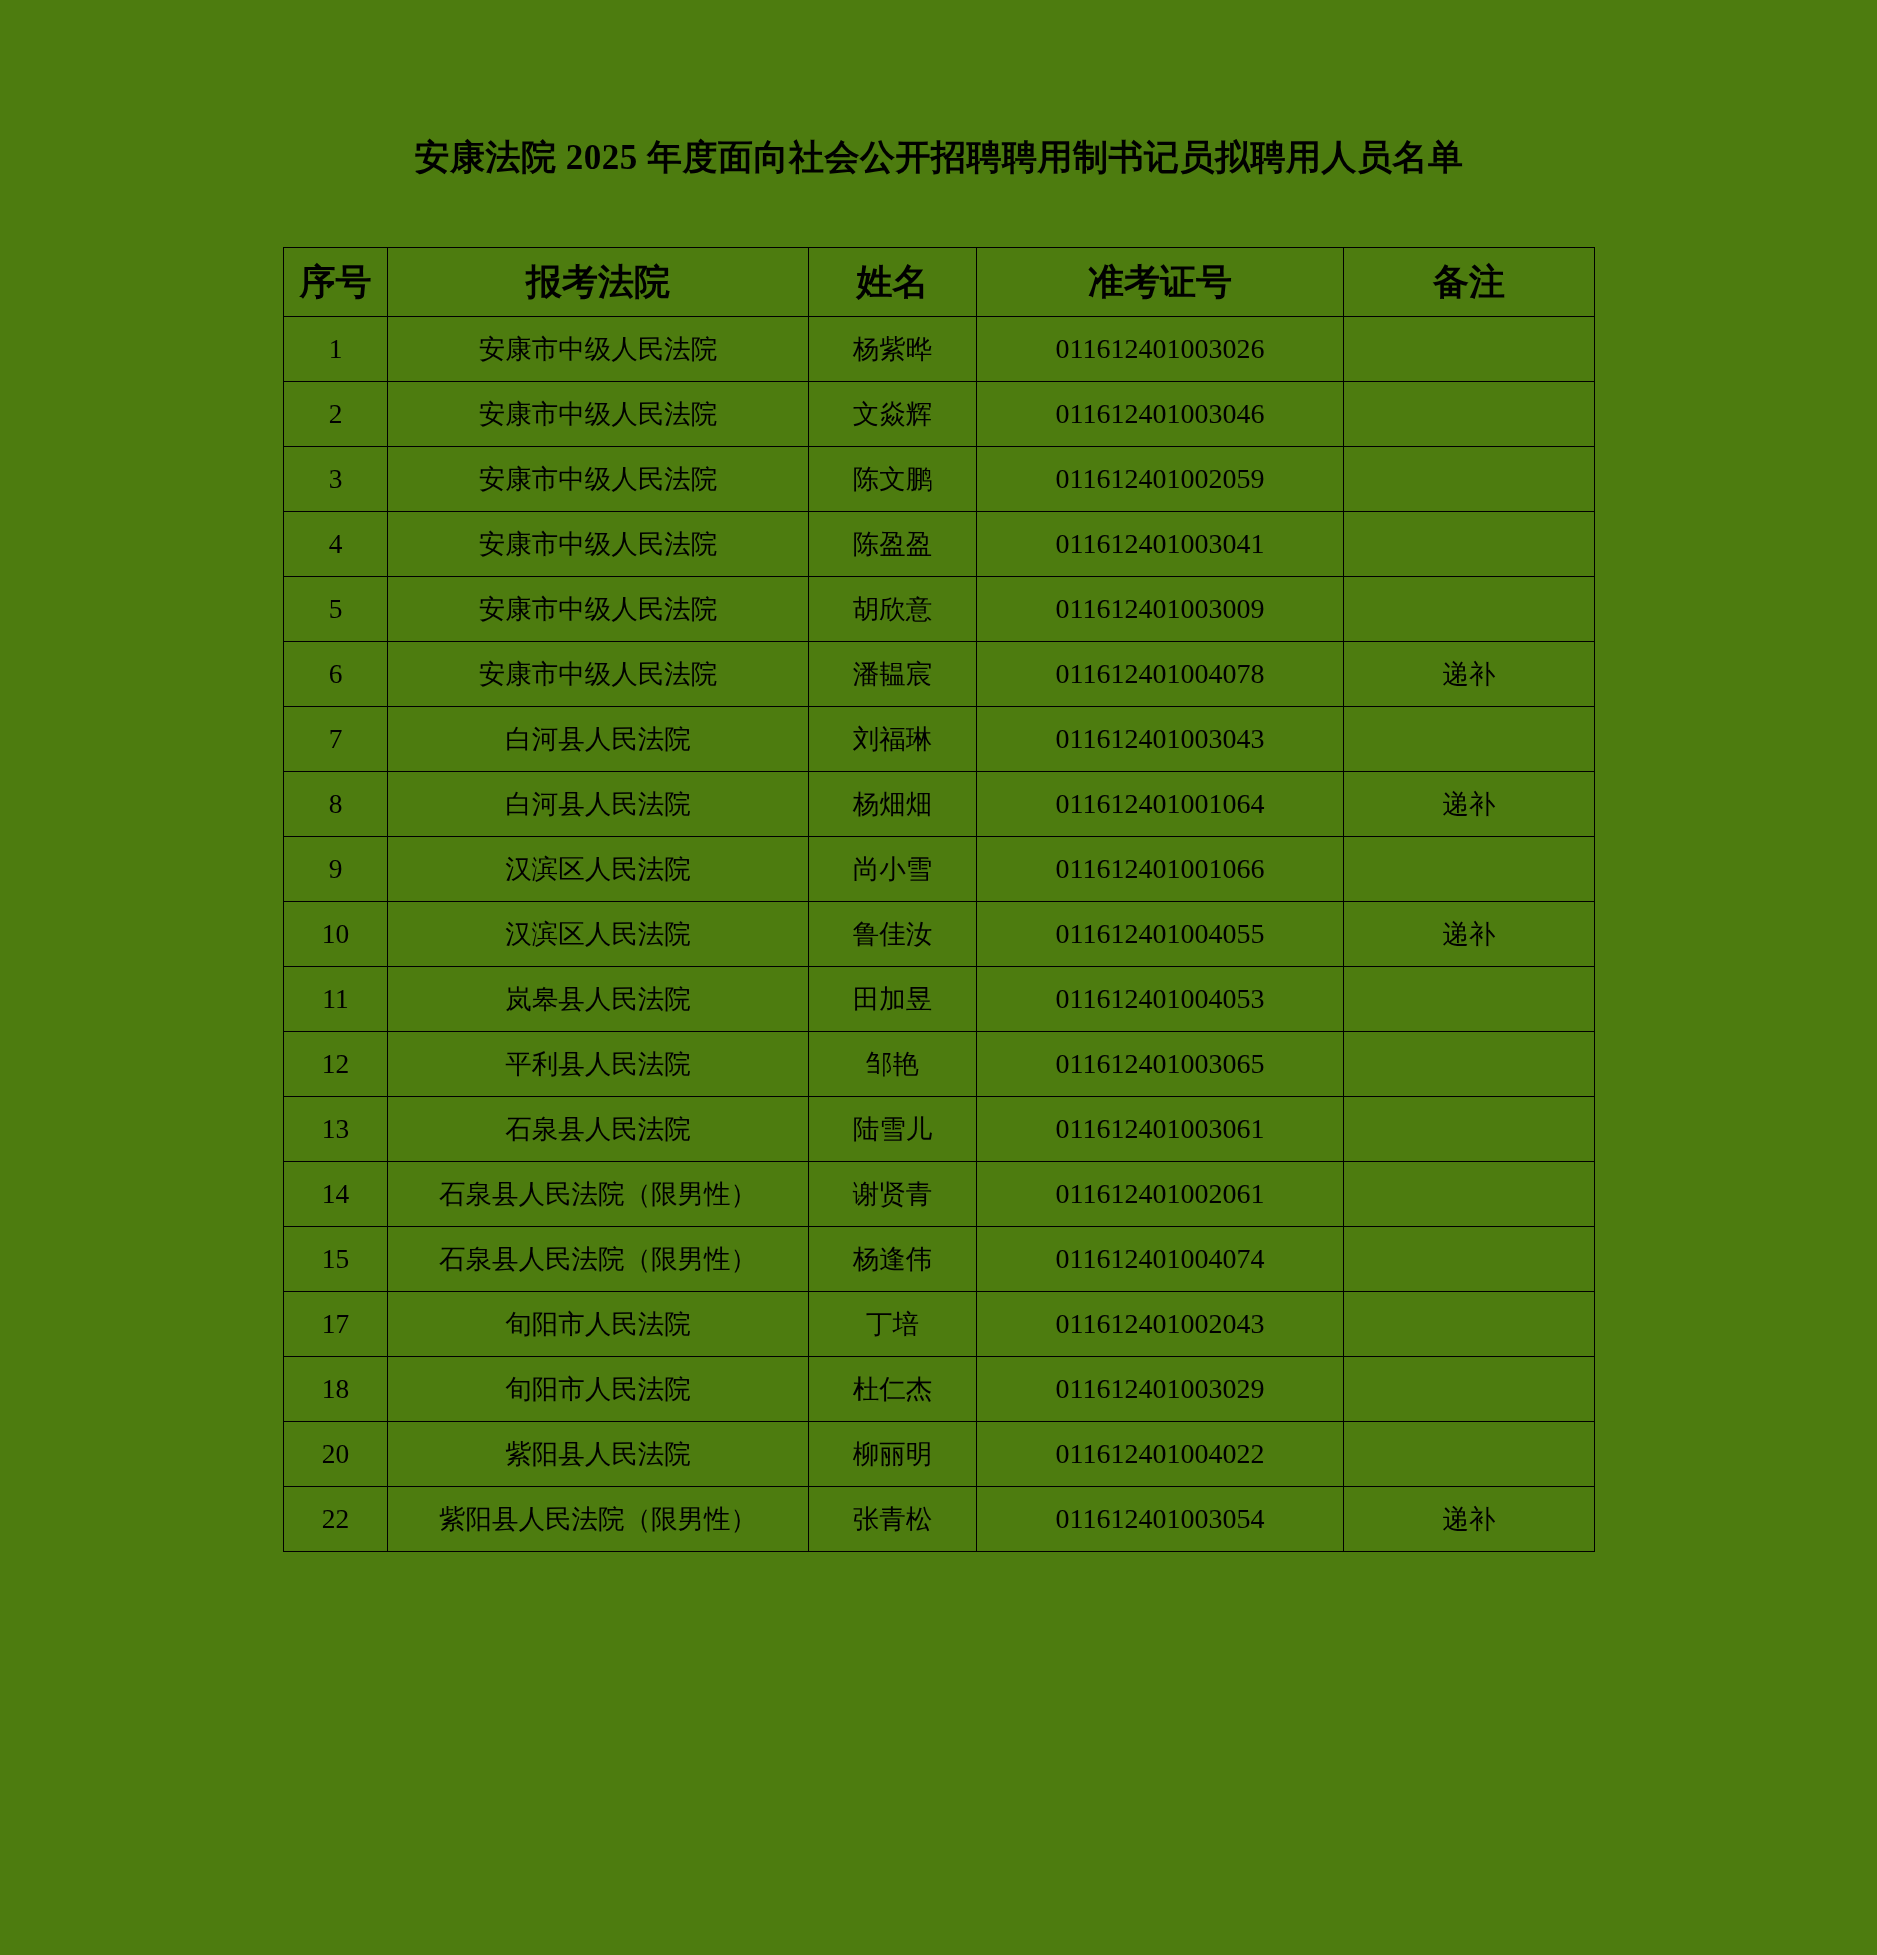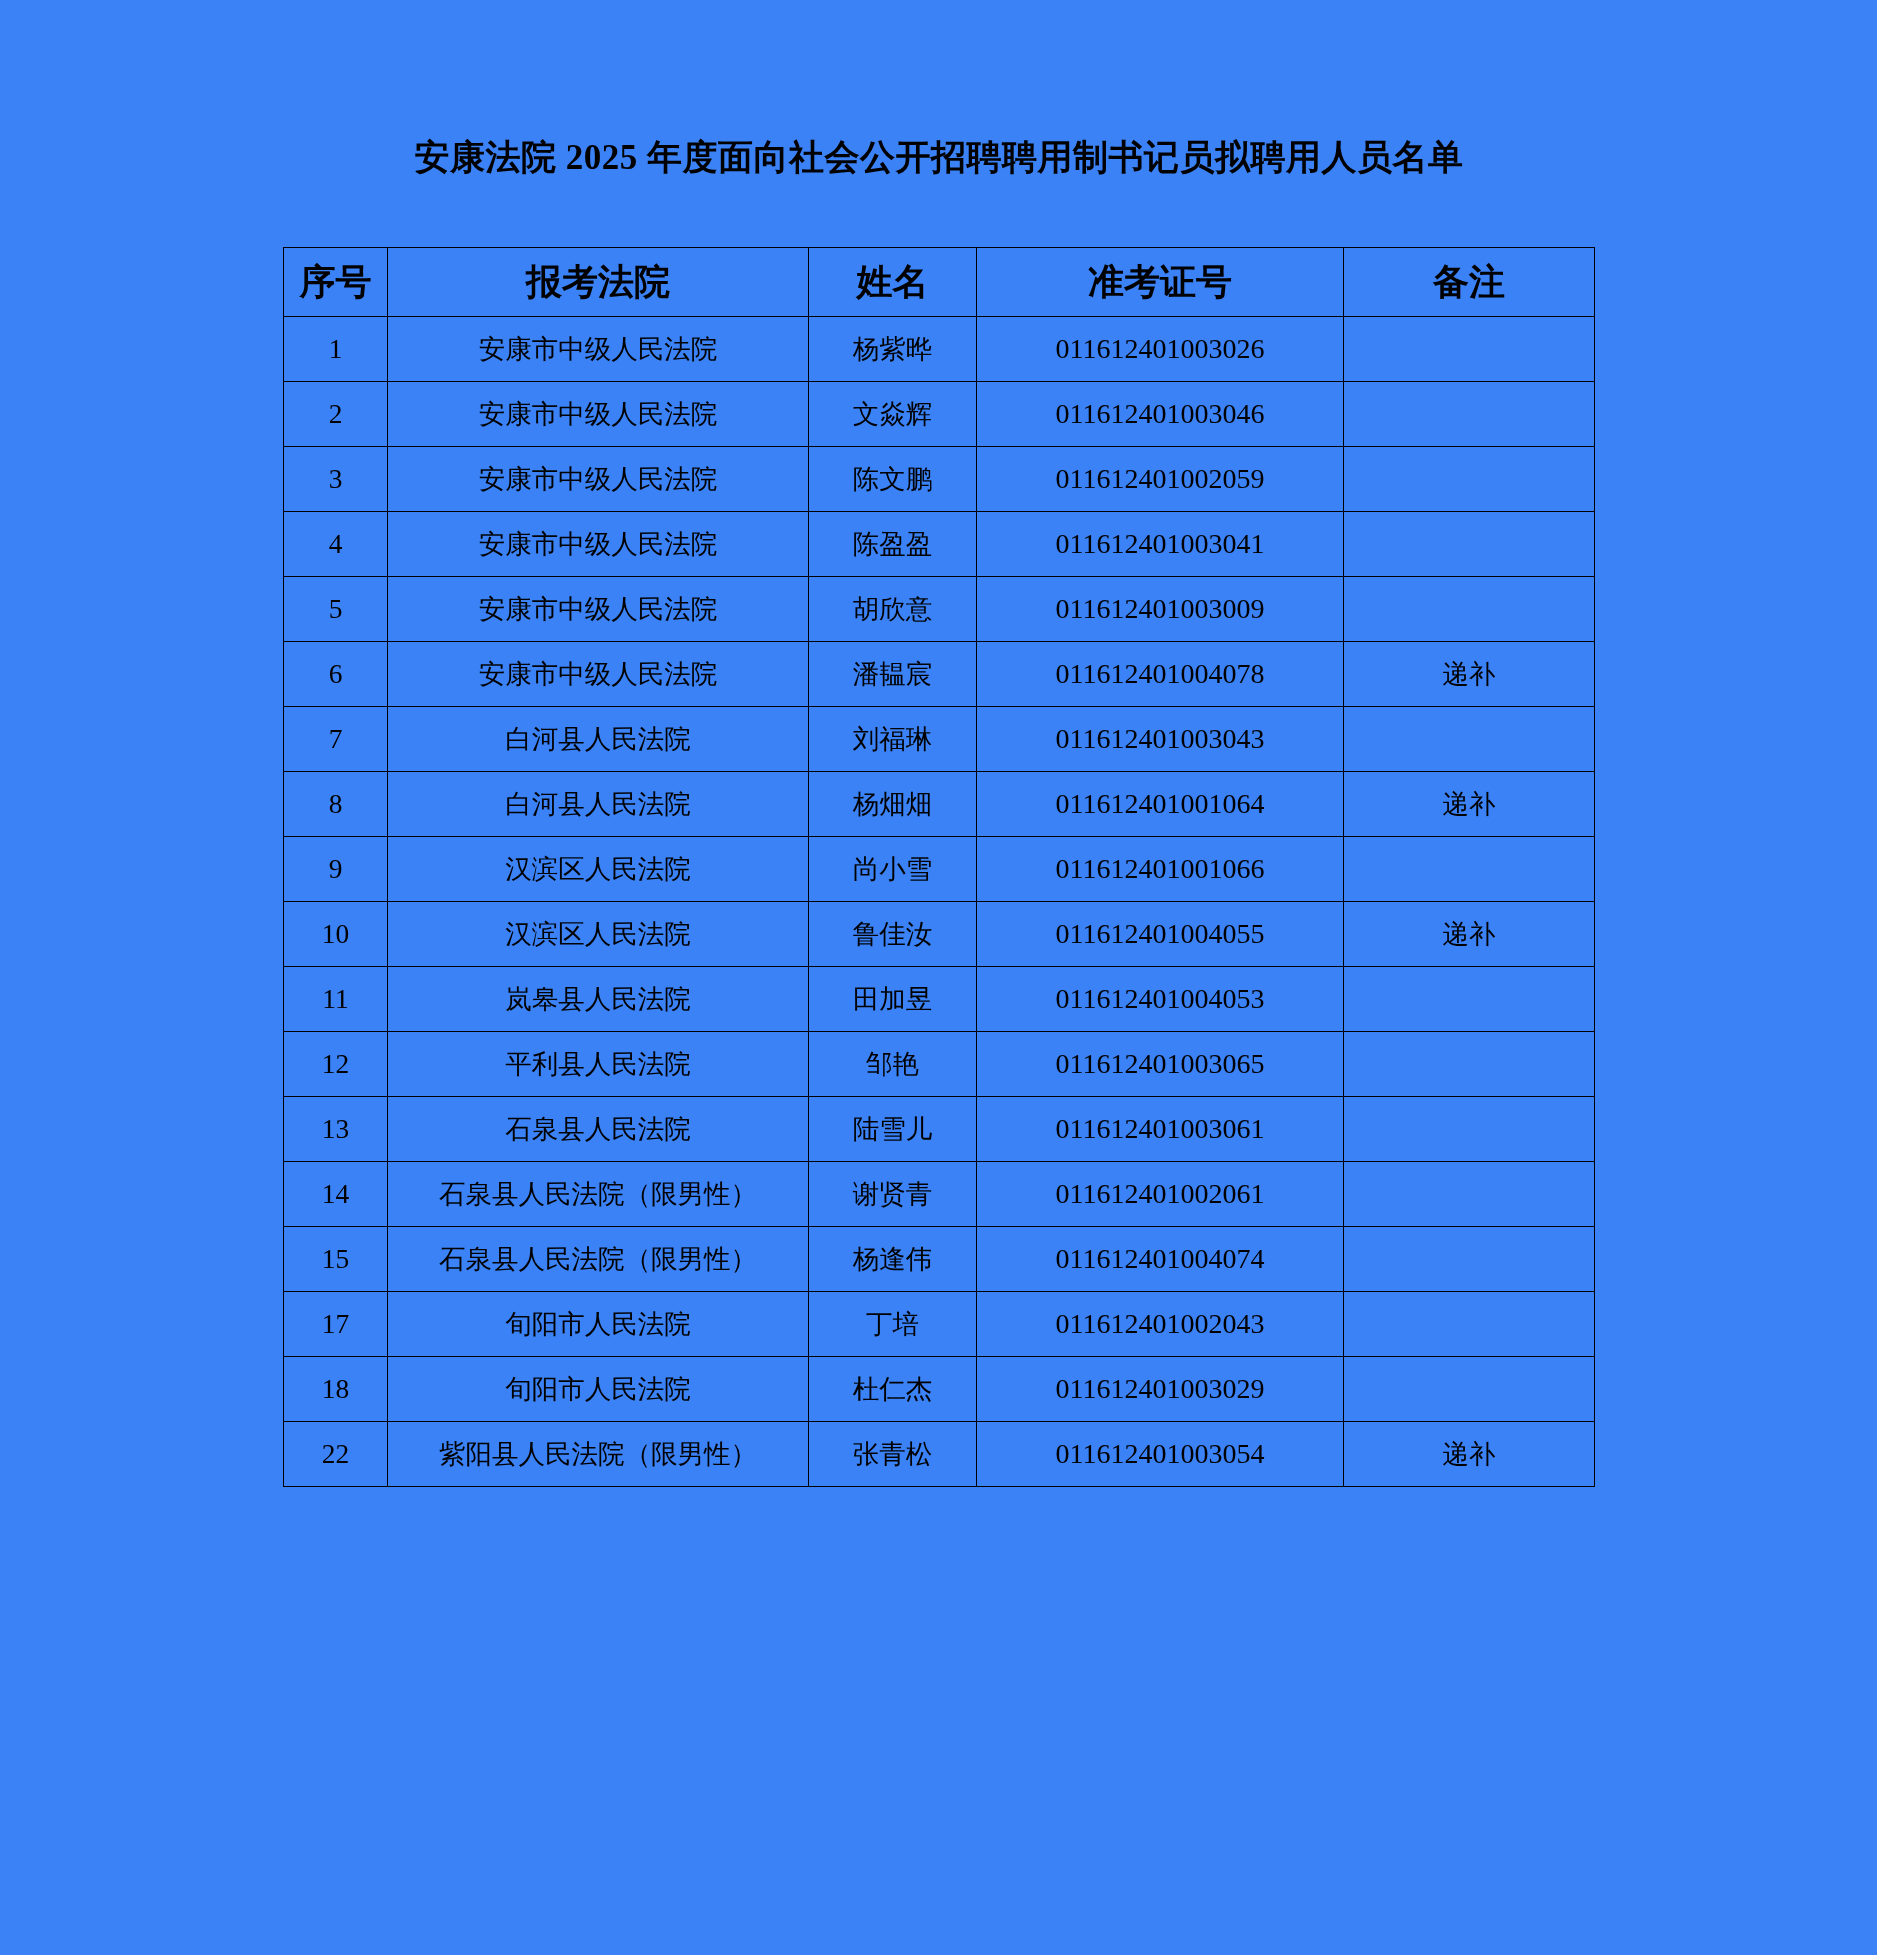--- a/index.html
+++ b/index.html
@@ -9,21 +9,21 @@
   }
   body {
     width: 1878px;
     height: 1955px;
     font-family: "Liberation Serif", serif;
     color: #000000;
   }
   .page {
     width: 1878px;
     height: 1955px;
-    background: #3b82f6;
+    background: #4d7c0f;
     overflow: hidden;
   }
   .doc-title {
     margin: 0;
     padding-top: 134px;
     text-align: center;
     font-size: 35px;
     font-weight: bold;
     letter-spacing: 0.5px;
     font-family: "Liberation Serif", serif;
@@ -198,20 +198,27 @@
           <td class="cell-remark"></td>
         </tr>
         <tr>
           <td class="cell-no">18</td>
           <td class="cell-court">旬阳市人民法院</td>
           <td class="cell-name">杜仁杰</td>
           <td class="cell-ticket">011612401003029</td>
           <td class="cell-remark"></td>
         </tr>
         <tr>
+          <td class="cell-no">20</td>
+          <td class="cell-court">紫阳县人民法院</td>
+          <td class="cell-name">柳丽明</td>
+          <td class="cell-ticket">011612401004022</td>
+          <td class="cell-remark"></td>
+        </tr>
+        <tr>
           <td class="cell-no">22</td>
           <td class="cell-court">紫阳县人民法院（限男性）</td>
           <td class="cell-name">张青松</td>
           <td class="cell-ticket">011612401003054</td>
           <td class="cell-remark">递补</td>
         </tr>
       </tbody>
   </table>
 
 </div>

